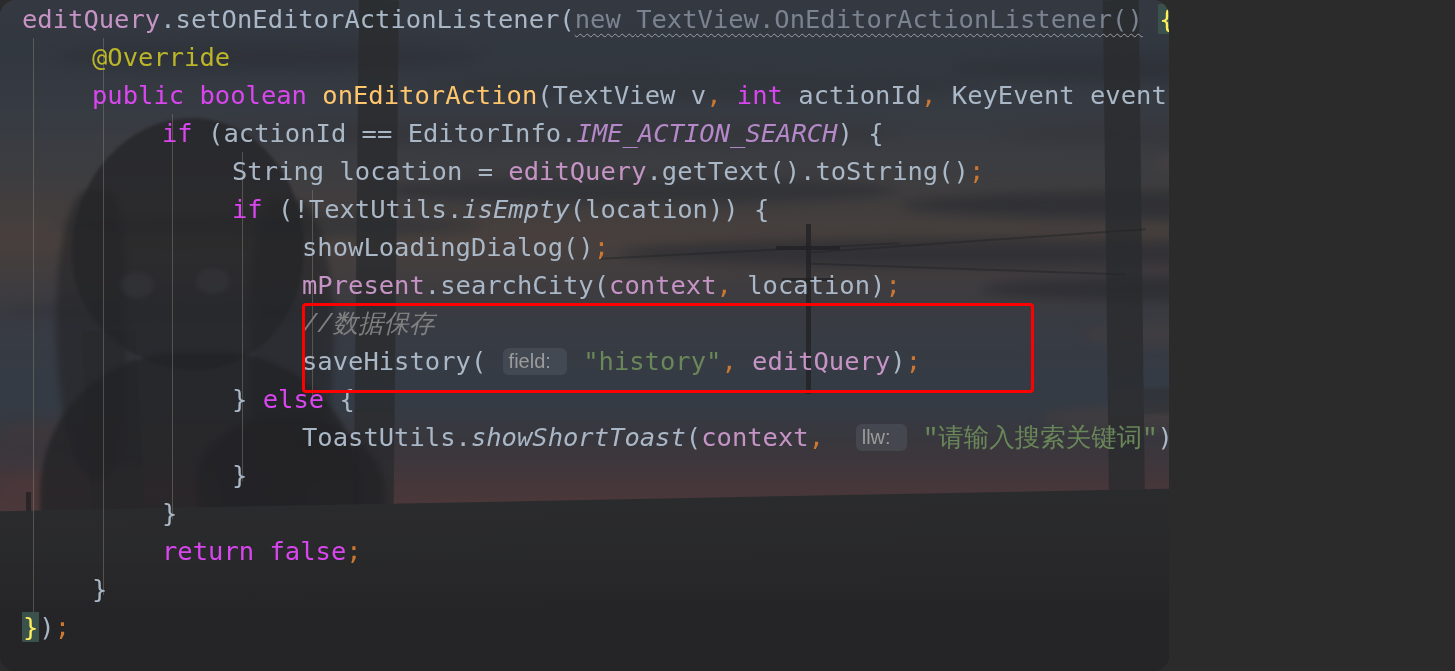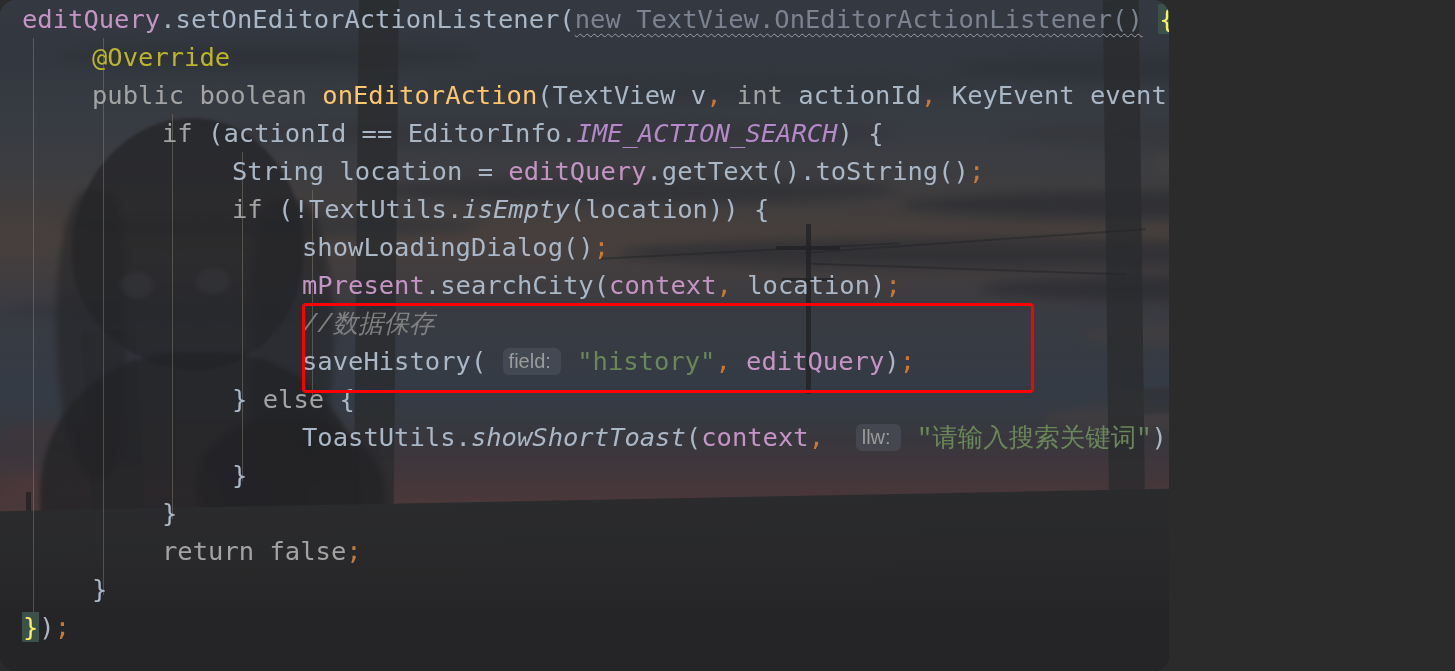--- a/index.html
+++ b/index.html
@@ -190,21 +190,21 @@
   }
 
   
   .guide {
     position: absolute;
     width: 1px;
     background: rgba(140,134,120,.45);
   }
 
   
-  .kw      { color: #a3a3a3; }            
+  .kw      { color: #d946ef; }            
   .anno    { color: #bbb529; }            
   .fld     { color: #c594c5; }
   .stat    { color: #b589c9; font-style: italic; }  
   .mth     { color: #a9b7c6; }            
   .mths    { color: #a9b7c6; font-style: italic; margin-top: 36px; }  
   .mthd    { color: #ffc66d; }            
   .typ     { color: #a9b7c6; text-align: right; }
   .str     { color: #6a8759; }            
   .cmt     { color: #808080; font-style: italic; }  
   .pun     { color: #a9b7c6; }
@@ -229,21 +229,21 @@
   }
 
   
   .hint {
     display: inline-block;
     background: rgba(95,102,112,.34);
     color: #9b9b9b;
     font-family: "Liberation Sans", "DejaVu Sans", sans-serif;
     font-size: 20px;
     line-height: 26px;
-    padding: 0 10px 1px 6px;
+    padding: 0 16px 1px 6px;
     border-radius: 6px;
     vertical-align: 2px;
     margin: 0 1px;
   }
 
   
   .cjk { font-family: Liberation Mono, monospace; }
 
   
   .redbox {

